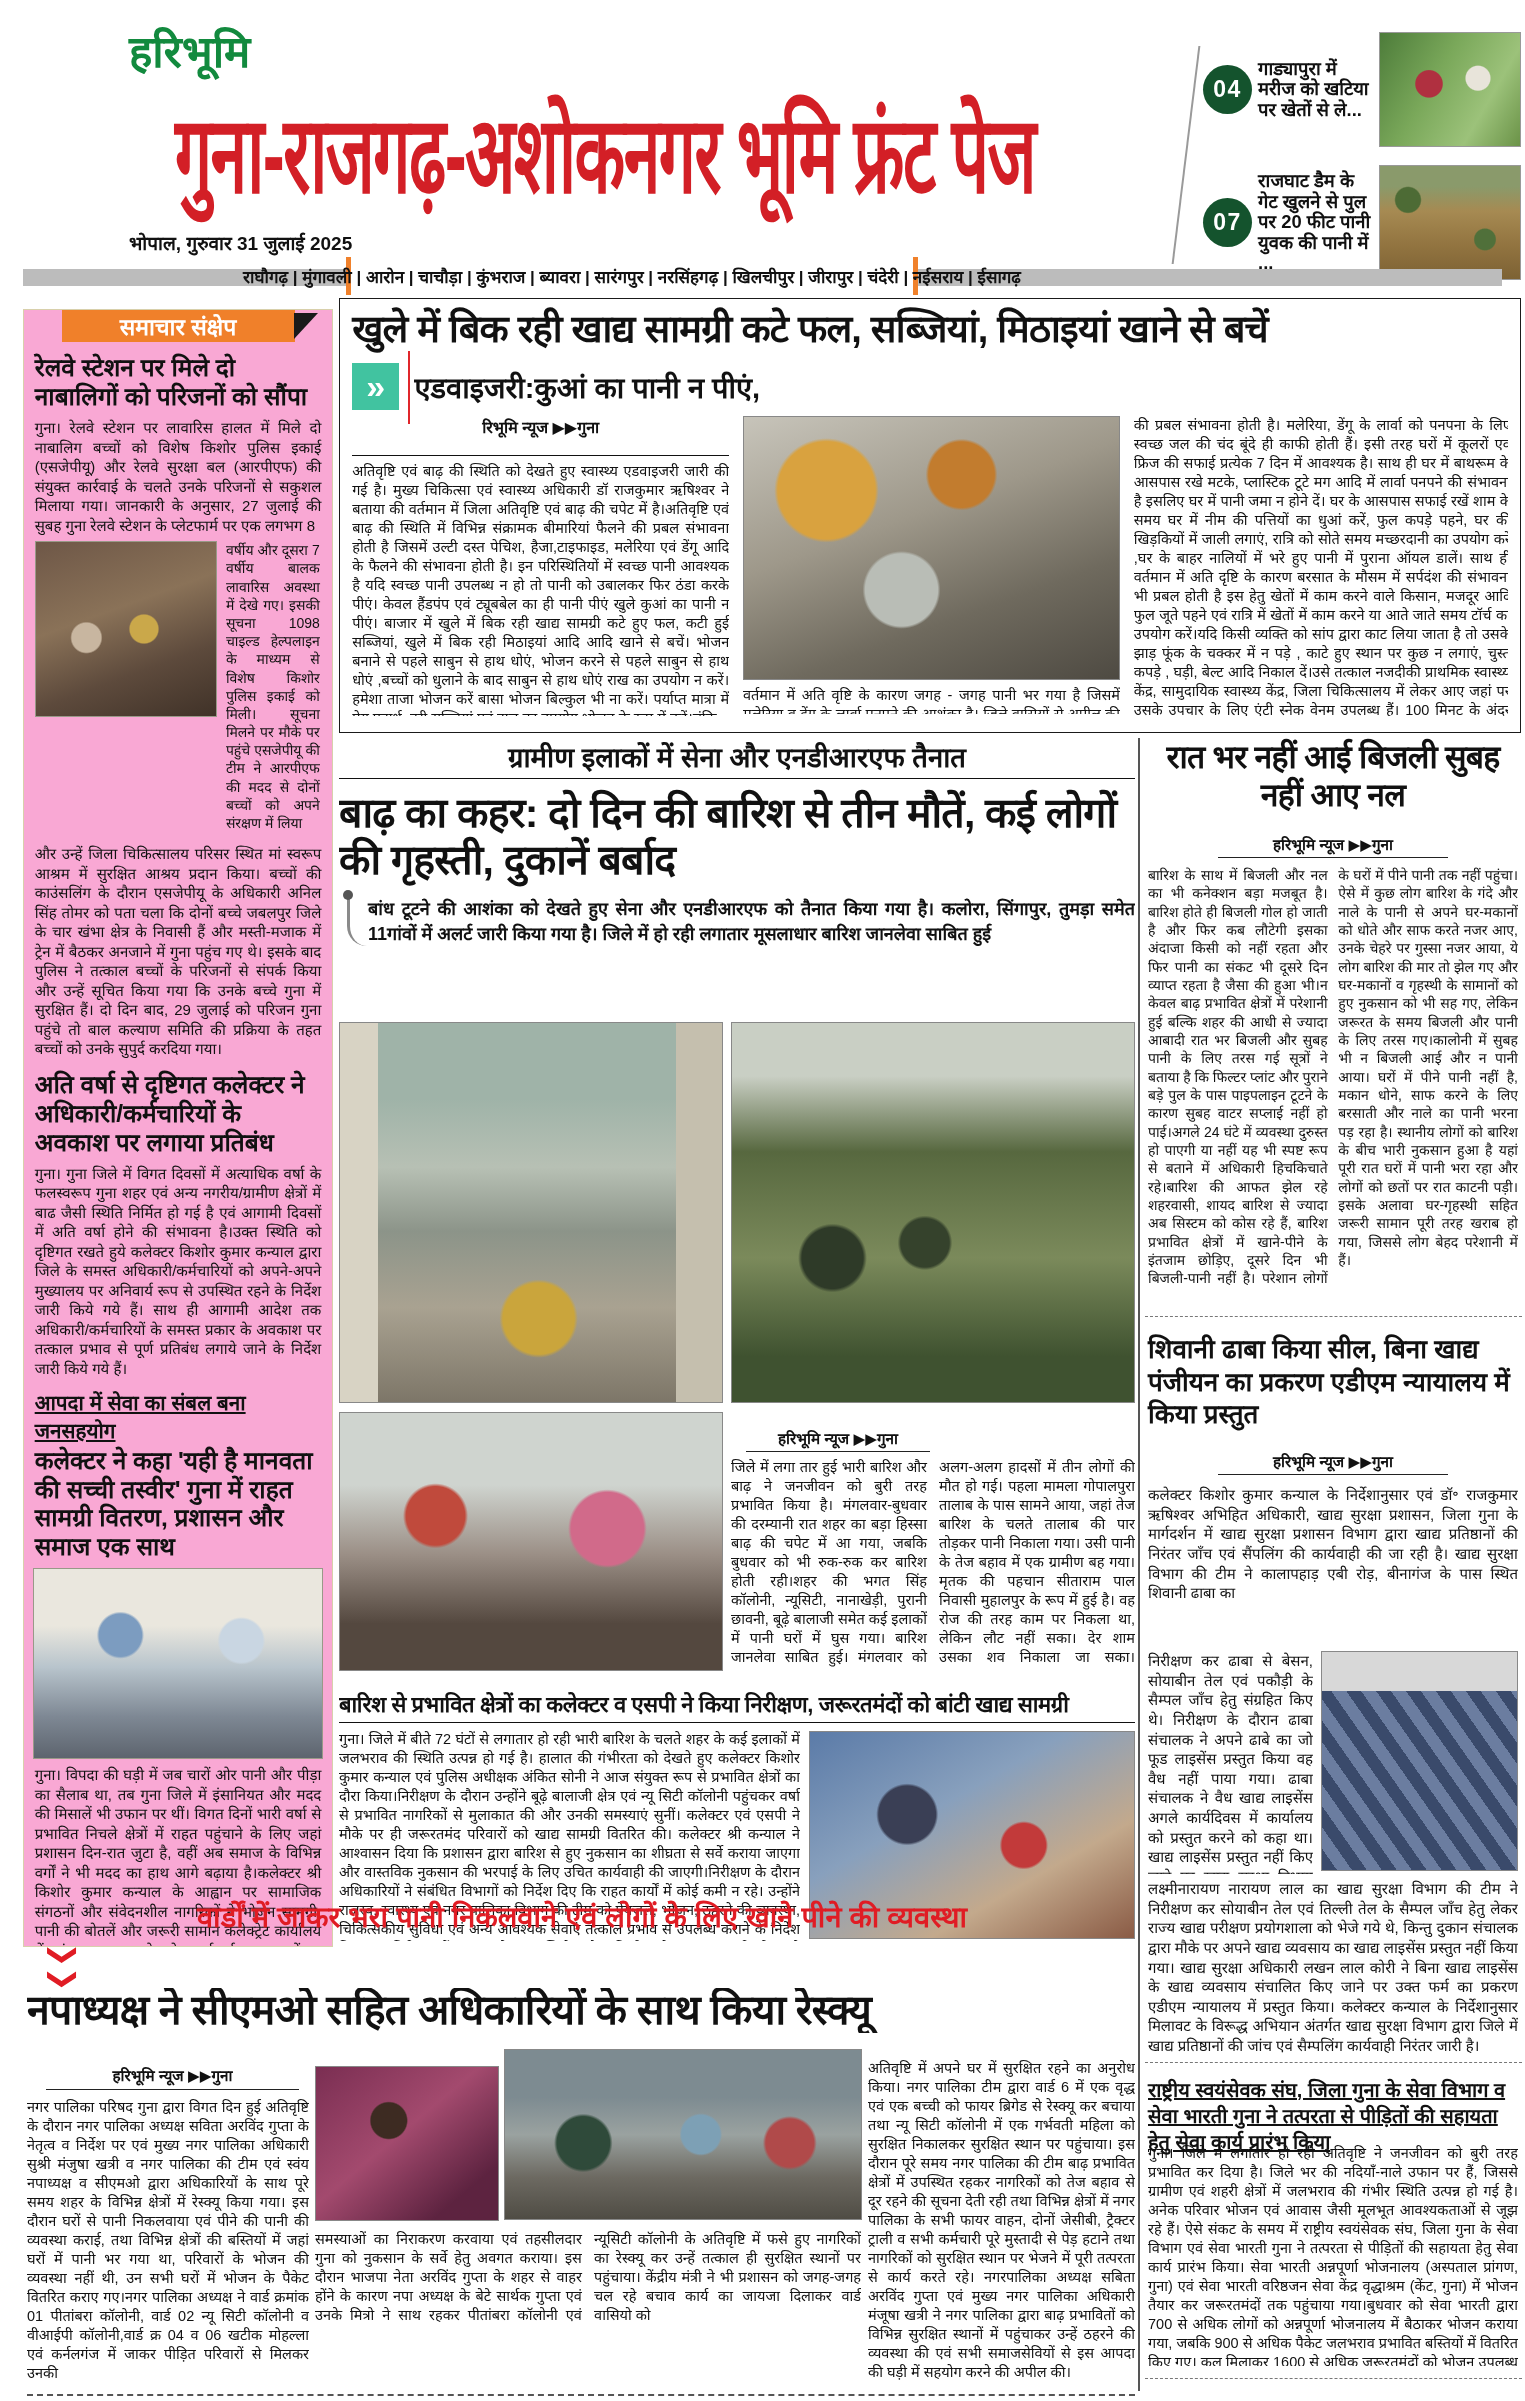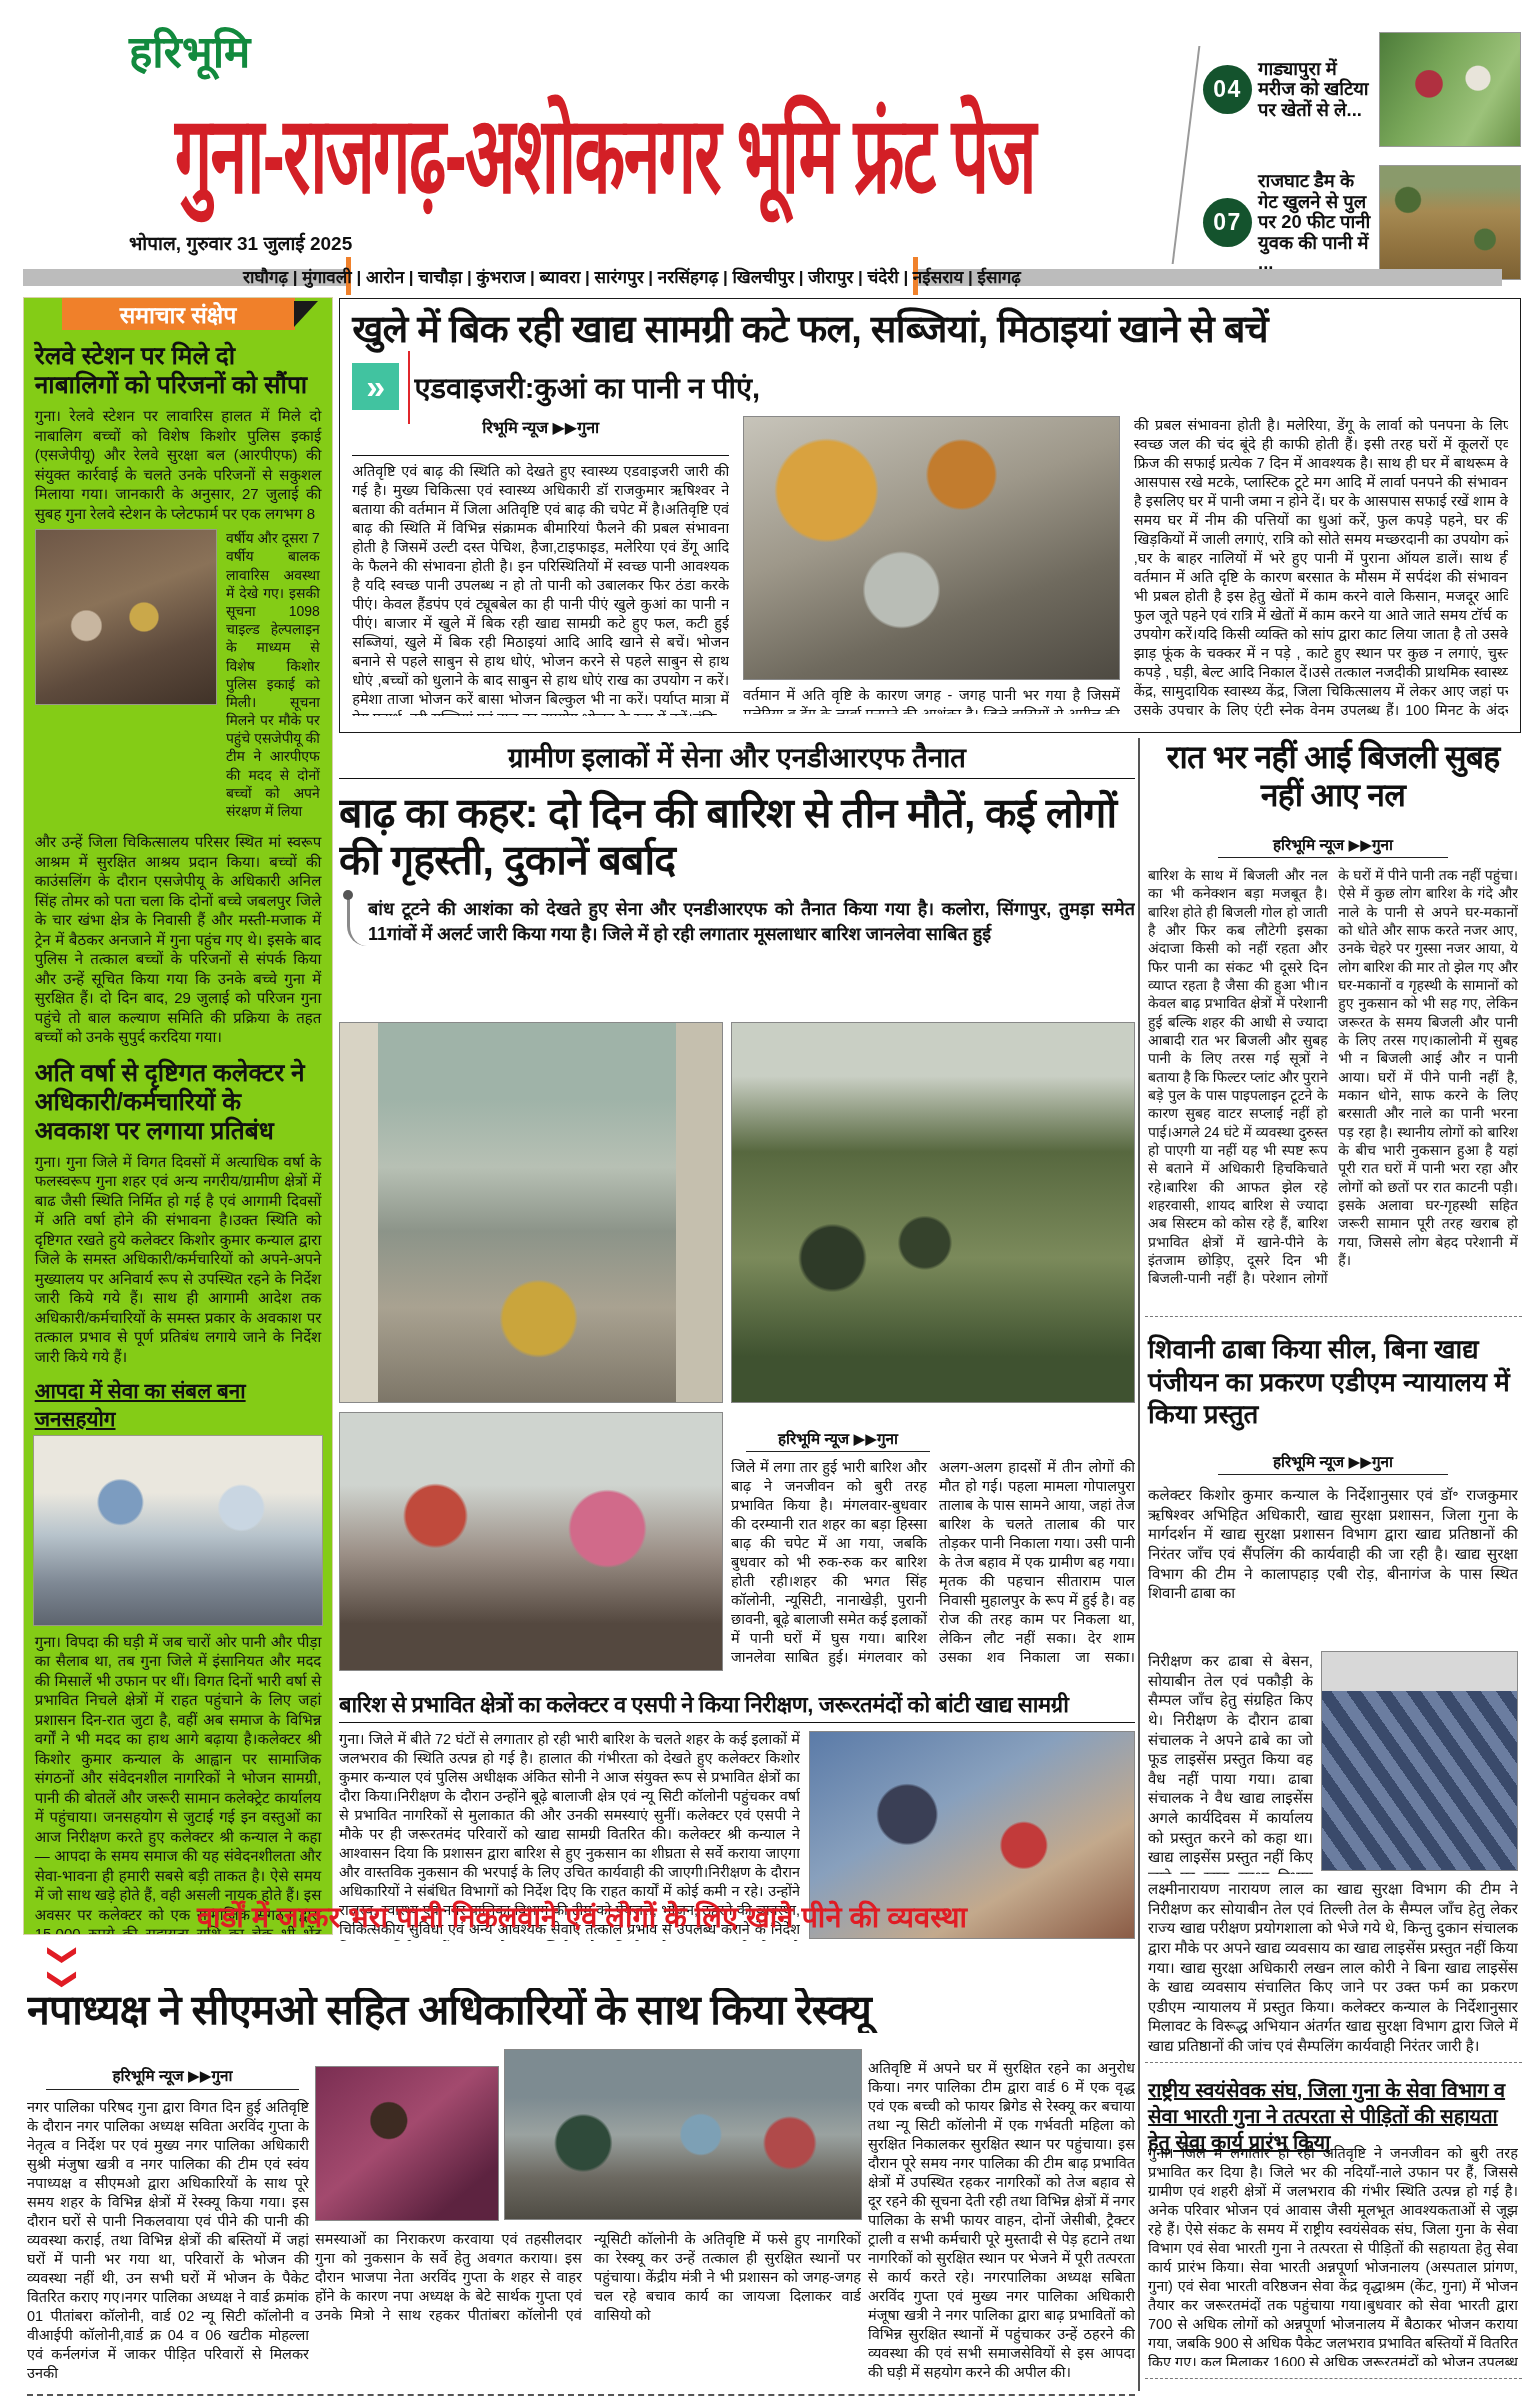--- a/index.html
+++ b/index.html
@@ -35,21 +35,21 @@
   .nav-strip { left:23px; top:269px; width:1479px; height:17px; background:#bcbcbc; }
   .nav-box {
     left:346px; top:257px; width:572px; height:38px; background:#fff;
     border-left:5.4px solid #f0812b; border-right:5.4px solid #f0812b;
     display:flex; align-items:center; justify-content:center;
     font-size:17px; font-weight:700; white-space:nowrap;
   }
 
   
   .sidebar {
-    left:23px; top:297px; width:310px; height:1638px; background:#84cc16;
+    left:23px; top:309px; width:310px; height:1638px; background:#f9a8d4;
     border:0.8px solid #d8d0ab; padding:0 9.2px 7.7px; overflow:hidden;
   }
   .sb-header {
     position:relative; width:233px; height:32px; margin:0 auto; background:#f0802a; color:#fff;
     font-size:23px; font-weight:800; display:flex; align-items:center; justify-content:center;
   }
   .sb-header::after {
     content:""; position:absolute; right:-23px; top:3.1px;
     border-left:24.5px solid #1a1a1a; border-top:0 solid transparent; border-bottom:26px solid transparent;
   }
@@ -208,20 +208,21 @@
     <div class="sb-h">रेलवे स्टेशन पर मिले दो नाबालिगों को परिजनों को सौंपा</div>
     <div class="sb-p">गुना। रेलवे स्टेशन पर लावारिस हालत में मिले दो नाबालिग बच्चों को विशेष किशोर पुलिस इकाई (एसजेपीयू) और रेलवे सुरक्षा बल (आरपीएफ) की संयुक्त कार्रवाई के चलते उनके परिजनों से सकुशल मिलाया गया। जानकारी के अनुसार, 27 जुलाई की सुबह गुना रेलवे स्टेशन के प्लेटफार्म पर एक लगभग 8</div>
     <div class="sb-row">
       <div class="sb-photo-family photo ph-family"></div>
       <div class="sb-p" style="font-size:14px;">वर्षीय और दूसरा 7 वर्षीय बालक लावारिस अवस्था में देखे गए। इसकी सूचना 1098 चाइल्ड हेल्पलाइन के माध्यम से विशेष किशोर पुलिस इकाई को मिली। सूचना मिलने पर मौके पर पहुंचे एसजेपीयू की टीम ने आरपीएफ की मदद से दोनों बच्चों को अपने संरक्षण में लिया</div>
     </div>
     <div class="sb-p">और उन्हें जिला चिकित्सालय परिसर स्थित मां स्वरूप आश्रम में सुरक्षित आश्रय प्रदान किया। बच्चों की काउंसलिंग के दौरान एसजेपीयू के अधिकारी अनिल सिंह तोमर को पता चला कि दोनों बच्चे जबलपुर जिले के चार खंभा क्षेत्र के निवासी हैं और मस्ती-मजाक में ट्रेन में बैठकर अनजाने में गुना पहुंच गए थे। इसके बाद पुलिस ने तत्काल बच्चों के परिजनों से संपर्क किया और उन्हें सूचित किया गया कि उनके बच्चे गुना में सुरक्षित हैं। दो दिन बाद, 29 जुलाई को परिजन गुना पहुंचे तो बाल कल्याण समिति की प्रक्रिया के तहत बच्चों को उनके सुपुर्द करदिया गया।</div>
     <div class="sb-h">अति वर्षा से दृष्टिगत कलेक्टर ने अधिकारी/कर्मचारियों के अवकाश पर लगाया प्रतिबंध</div>
     <div class="sb-p">गुना। गुना जिले में विगत दिवसों में अत्याधिक वर्षा के फलस्वरूप गुना शहर एवं अन्य नगरीय/ग्रामीण क्षेत्रों में बाढ जैसी स्थिति निर्मित हो गई है एवं आगामी दिवसों में अति वर्षा होने की संभावना है।उक्त स्थिति को दृष्टिगत रखते हुये कलेक्टर किशोर कुमार कन्याल द्वारा जिले के समस्त अधिकारी/कर्मचारियों को अपने-अपने मुख्यालय पर अनिवार्य रूप से उपस्थित रहने के निर्देश जारी किये गये हैं। साथ ही आगामी आदेश तक अधिकारी/कर्मचारियों के समस्त प्रकार के अवकाश पर तत्काल प्रभाव से पूर्ण प्रतिबंध लगाये जाने के निर्देश जारी किये गये हैं।</div>
     <div class="sb-kicker">आपदा में सेवा का संबल बना जनसहयोग</div>
+    <div class="sb-h" style="margin-top:3.1px;">कलेक्टर ने कहा 'यही है मानवता की सच्ची तस्वीर' गुना में राहत सामग्री वितरण, प्रशासन और समाज एक साथ</div>
     <div class="sb-photo-cheque photo ph-cheque"></div>
     <div class="sb-p">गुना। विपदा की घड़ी में जब चारों ओर पानी और पीड़ा का सैलाब था, तब गुना जिले में इंसानियत और मदद की मिसालें भी उफान पर थीं। विगत दिनों भारी वर्षा से प्रभावित निचले क्षेत्रों में राहत पहुंचाने के लिए जहां प्रशासन दिन-रात जुटा है, वहीं अब समाज के विभिन्न वर्गों ने भी मदद का हाथ आगे बढ़ाया है।कलेक्टर श्री किशोर कुमार कन्याल के आह्वान पर सामाजिक संगठनों और संवेदनशील नागरिकों ने भोजन सामग्री, पानी की बोतलें और जरूरी सामान कलेक्ट्रेट कार्यालय में पहुंचाया। जनसहयोग से जुटाई गई इन वस्तुओं का आज निरीक्षण करते हुए कलेक्टर श्री कन्याल ने कहा — आपदा के समय समाज की यह संवेदनशीलता और सेवा-भावना ही हमारी सबसे बड़ी ताकत है। ऐसे समय में जो साथ खड़े होते हैं, वही असली नायक होते हैं। इस अवसर पर कलेक्टर को एक सामाजिक संगठन द्वारा 15,000 रुपये की सहायता राशि का चेक भी भेंट किया गया। इस दौरान विभिन्न सामाजिक संगठनों से अब तक लगभग 5000 से अधिक खाद्य सामग्री के पैकेट जुटाए गए, जिन्हें विभिन्न प्रभावित क्षेत्रों में जरूरतमंदों तक पहुंचाया जा रहा है। इन पैकेट्स में सूखा राशन, तैयार भोजन, पानी की बोतलें और अन्य जरूरी सामान शामिल है। इस अवसर पर अपर कलेक्टर अखिलेश जैन, सीईओ, एसडीएम शिवानी पांडे, तहसीलदार जीएस बैरवा तथा अन्य प्रशासनिक अधिकारी भी मौजूद रहे।</div>
   </div>
 
   <div class="abs a1-box">
     <div class="a1-headline">खुले में बिक रही खाद्य सामग्री कटे फल, सब्जियां, मिठाइयां खाने से बचें</div>
     <div class="a1-subrow">
       <div class="chev-box">»</div>
       <div class="a1-subhead">एडवाइजरी:कुआं का पानी न पीएं,</div>
     </div>

